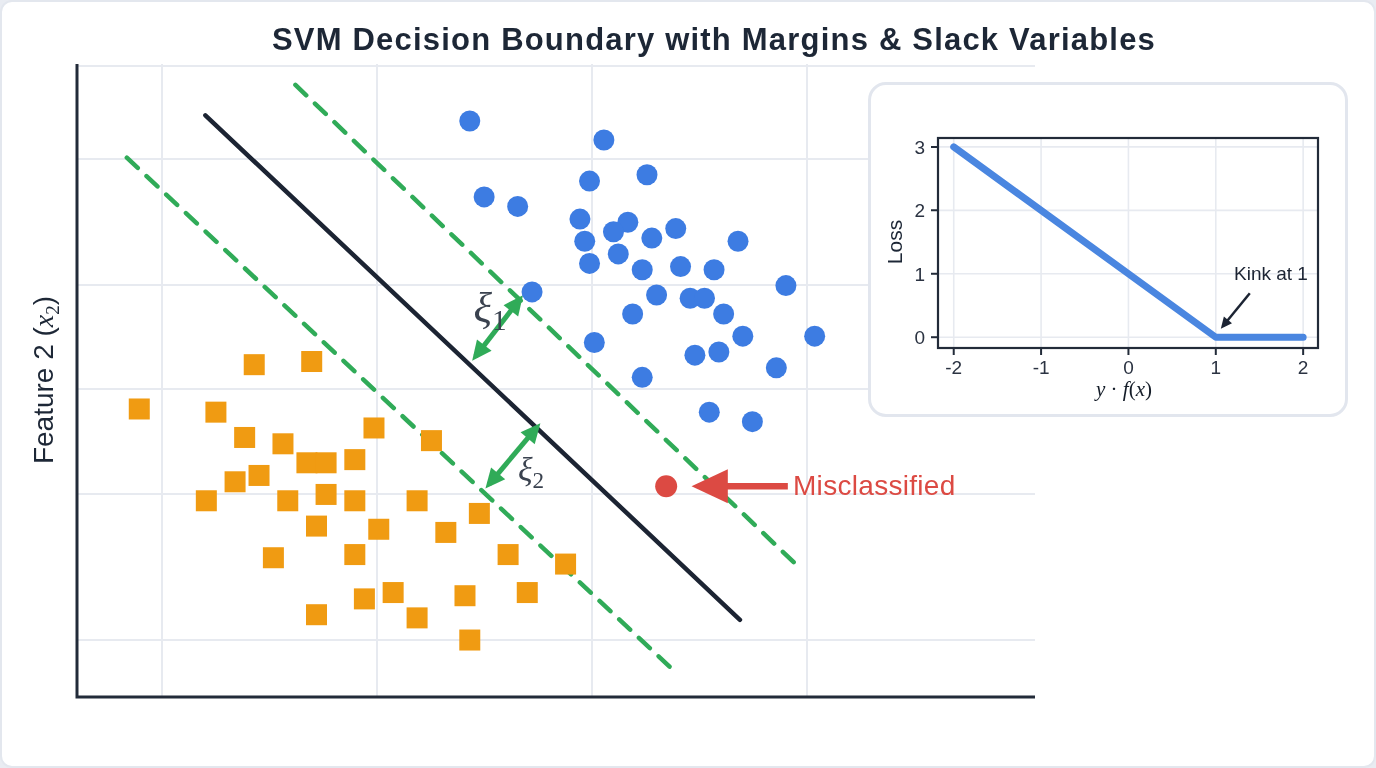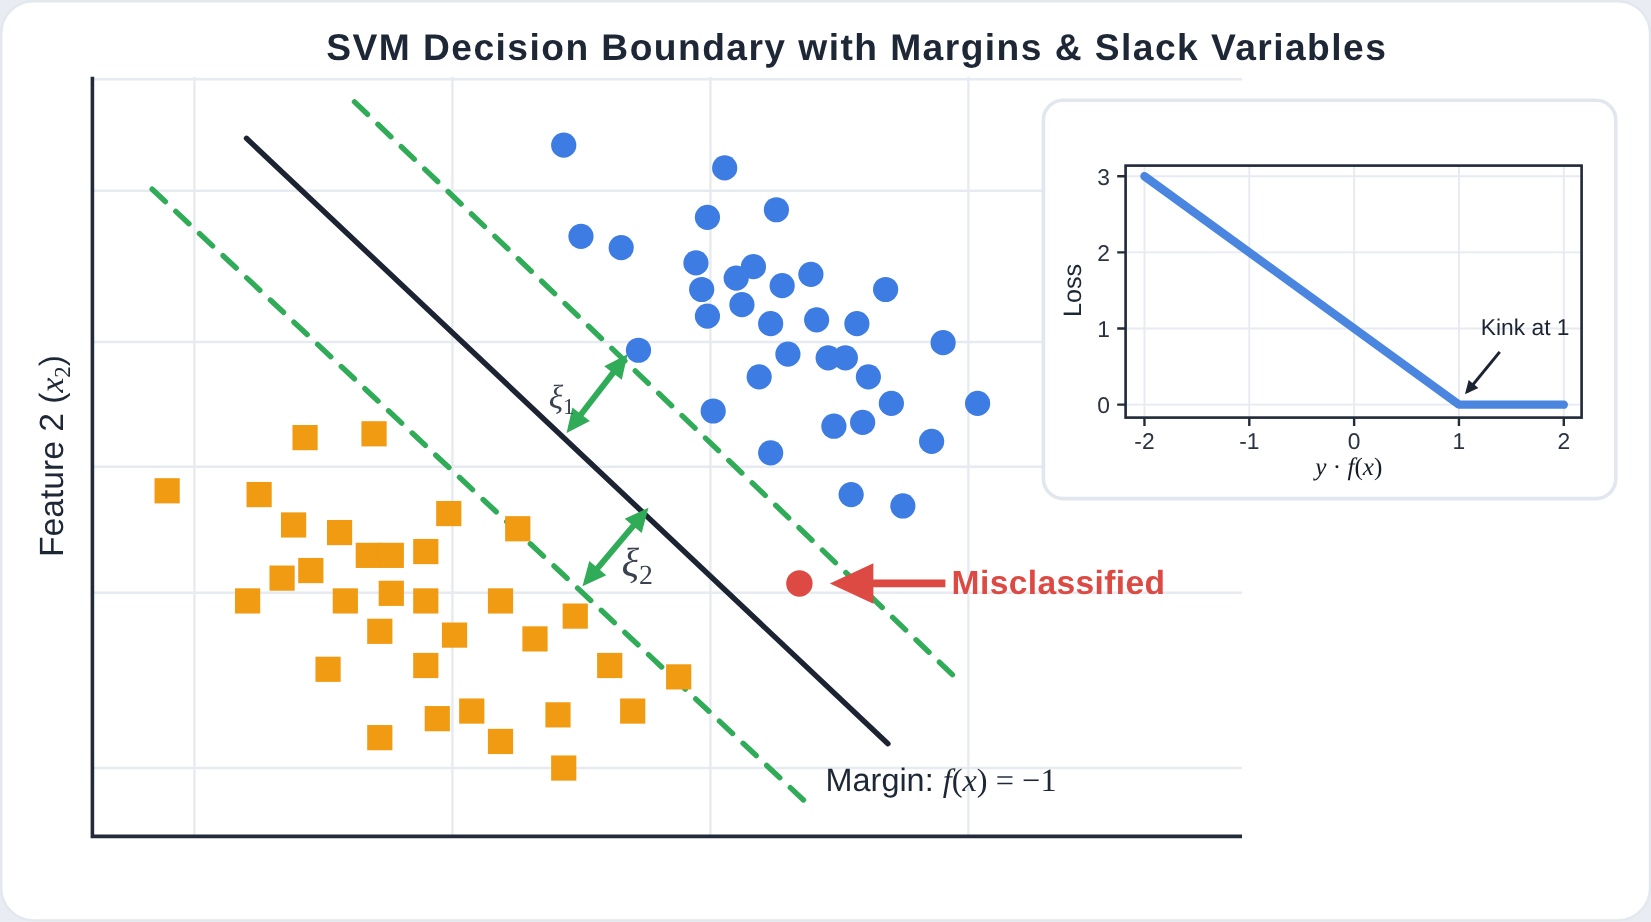--- a/index.html
+++ b/index.html
@@ -1,33 +1,33 @@
 <!DOCTYPE html>
 <html><head>
 <meta charset="utf-8">
 <style>
   html,body{margin:0;padding:0;width:1376px;height:768px;background:#e9ecf2;
     font-family:"Liberation Sans",sans-serif;}
   #card{position:absolute;left:0;top:0;width:1376px;height:768px;background:#ffffff;
-    border:2px solid #e3e7ee;border-radius:28px;box-sizing:border-box;overflow:hidden;}
+    border:2px solid #e3e7ee;border-radius:12px;box-sizing:border-box;overflow:hidden;}
   svg{position:absolute;left:0;top:0;}
   svg text{font-family:"Liberation Sans",sans-serif;}
   .abs{position:absolute;white-space:nowrap;}
   .sr{font-family:"Liberation Serif",serif;font-style:normal;}
   .mi{font-family:"Liberation Serif",serif;font-style:italic;}
   .sub{font-family:"Liberation Serif",serif;font-size:0.68em;vertical-align:-0.28em;}
   #main-title{left:712px;top:20px;transform:translateX(-50%);font-size:31px;font-weight:700;
     letter-spacing:1.2px;color:#1d2736;z-index:3;}
   #ylab-wrap{left:44px;top:378px;width:0;height:0;z-index:3;}
   #ylab-wrap .rot{position:absolute;transform:translate(-50%,-50%) rotate(-90deg);
     font-size:28px;color:#1d2736;white-space:nowrap;}
   #xlab{left:554px;top:706px;transform:translateX(-50%);font-size:28px;color:#1d2736;z-index:3;}
-  #xi1{left:466px;top:308px;transform:translate(-50%,-50%);font-size:28px;color:#3a424f;z-index:3;margin-top:23px;}
+  #xi1{left:488px;top:308px;transform:translate(-50%,-50%);font-size:43px;color:#3a424f;z-index:3;}
   #xi2{left:529px;top:470px;transform:translate(-50%,-50%);font-size:34px;color:#3a424f;z-index:3;}
-  #misclassified{left:791px;top:484px;transform:translateY(-50%);font-size:28px;font-weight:700;
+  #misclassified{left:791px;top:484px;transform:translateY(-50%);font-size:28px;font-weight:400;
     color:#dc4a43;z-index:3;letter-spacing:0.3px;}
   #decision-label{left:812px;top:577px;transform:translateY(-50%);font-size:27px;color:#1d2736;z-index:3;}
   #margin-label{left:686px;top:649px;transform:translateY(-50%);font-size:27px;color:#1d2736;z-index:3;}
   #inset-card{position:absolute;left:866px;top:80px;width:480px;height:335px;background:#ffffff;
     border:3px solid #e2e6ee;border-radius:18px;box-sizing:border-box;z-index:5;}
   #inset-title{left:255px;top:18px;transform:translateX(-50%);font-size:23px;color:#1d2736;}
   #loss-wrap{left:24px;top:157px;width:0;height:0;}
   #loss-wrap .rot{position:absolute;transform:translate(-50%,-50%) rotate(-90deg);
     font-size:21px;color:#1d2736;white-space:nowrap;}
   #equation{left:299px;top:89px;transform:translate(-50%,-50%);font-size:21px;color:#141c28;}
@@ -154,21 +154,20 @@
   <div class="abs" id="ylab-wrap">
     <span class="rot"><span>Feature 2 (</span><span class="mi">x</span><span class="sub">2</span><span>)</span></span>
   </div>
 
 
   <div class="abs" id="xi1"><span class="mi">ξ</span><span class="sub">1</span></div>
   <div class="abs" id="xi2"><span class="mi">ξ</span><span class="sub">2</span></div>
 
   <div class="abs" id="misclassified">Misclassified</div>
 
-  <div class="abs" id="margin-label"><span>Margin: </span><span class="mi">f</span><span class="sr">(</span><span class="mi">x</span><span class="sr">) = −1</span></div>
 
   <div id="inset-card">
     <svg id="inset-svg" width="474" height="329" viewBox="0 0 474 329">
         <defs>
           <marker id="ah-black" viewBox="0 0 10 10" refX="7" refY="5" markerWidth="5" markerHeight="5" orient="auto" markerUnits="strokeWidth">
             <path d="M0.5,0.8 L9.5,5 L0.5,9.2 Z" fill="#1c2433"></path>
           </marker>
         </defs>
         <g>
           <line x1="82.7241379310345" y1="53" x2="82.7241379310345" y2="263" stroke="#e7eaf0" stroke-width="1.6"></line>

